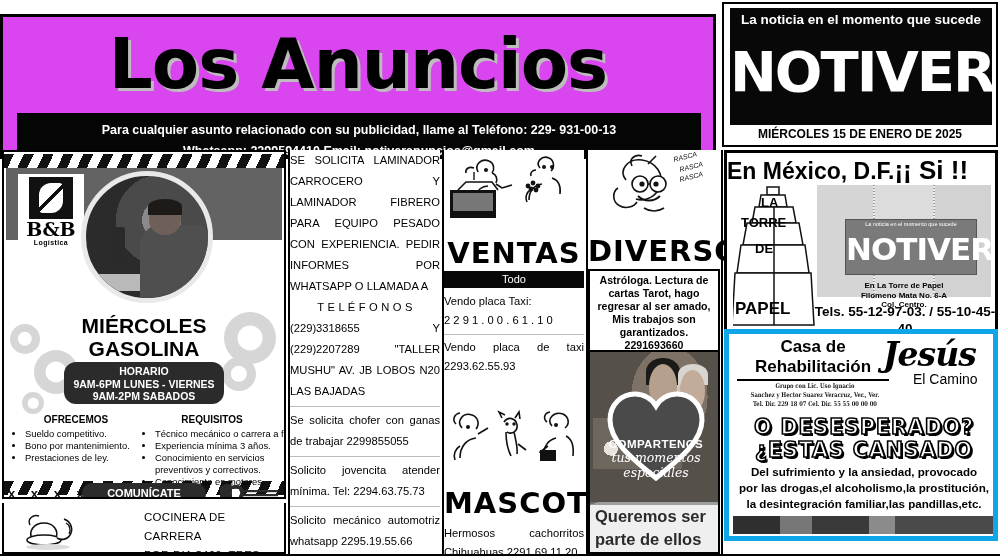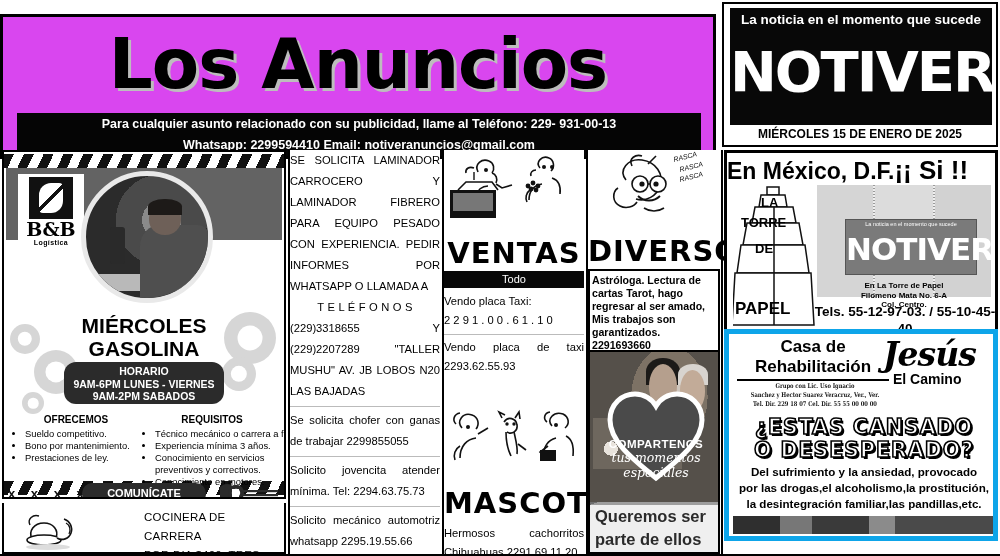--- a/index.html
+++ b/index.html
@@ -7,21 +7,21 @@
   .page{position:relative;width:1000px;height:556px;background:#fff;}
 
   
   .masthead{position:absolute;left:0;top:14px;width:716px;height:145px;border:3px solid #000;box-sizing:border-box;background:#d946ef;}
   .mast-title{position:absolute;left:0;top:6px;width:710px;text-align:center;
     font-family:"DejaVu Sans",sans-serif;font-weight:bold;font-size:69px;letter-spacing:-1px;
     line-height:82px;color:#000;text-shadow:3px 3px 0 #bdbdbd;}
   .mast-bar{position:absolute;left:14px;top:96px;width:684px;height:43px;background:#050505;}
   .mast-bar div{color:#fff;text-align:center;font-weight:bold;font-size:12.5px;line-height:21px;
     font-family:"Liberation Sans",sans-serif;}
-  .mast-bar div:first-child{padding-top:1px;}
+  .mast-bar div:first-child{padding-top:7px;}
 
   
   .notiver-box{position:absolute;left:722px;top:2px;width:276px;height:145px;border:2px solid #000;box-sizing:border-box;background:#fff;}
   .nv-black{position:absolute;left:6px;top:4px;width:262px;height:117px;background:#080808;}
   .nv-tag{position:absolute;left:0;top:4px;width:262px;text-align:center;color:#fff;font-weight:bold;font-size:13.5px;font-family:"Liberation Sans",sans-serif;}
   .nv-word{position:absolute;left:0;top:30px;width:262px;text-align:center;color:#fff;
     font-family:"DejaVu Sans",sans-serif;font-weight:bold;font-size:56px;line-height:68px;letter-spacing:-2px;}
   .nv-date{position:absolute;left:0;top:123px;width:272px;text-align:center;font-weight:bold;font-size:12px;font-family:"Liberation Sans",sans-serif;}
 
   
@@ -80,21 +80,21 @@
   
   .col3{position:absolute;left:444px;top:150px;width:140px;height:404px;background:#fff;}
   .cart{width:140px;height:88px;}
   .sect-word{text-align:center;font-family:"DejaVu Sans",sans-serif;font-weight:bold;font-size:29px;
     letter-spacing:1px;line-height:30px;}
   .blackbar{background:#080808;color:#fff;text-align:center;font-size:11px;line-height:17px;margin:3px 0 4px;}
   .ad{font-size:11.2px;line-height:19px;text-align:justify;}
 
   
   .col4{position:absolute;left:588px;top:150px;width:132px;height:404px;background:#fff;}
-  .boxad{border:2px solid #000;padding:3px 2px;font-weight:bold;font-size:10.6px;line-height:13px;}
+  .boxad{border:2px solid #000;padding:3px 2px;text-align:center;font-weight:bold;font-size:10.6px;line-height:13px;}
   .heartad{position:absolute;left:0;top:200px;width:132px;height:204px;border:2px solid #000;box-sizing:border-box;overflow:hidden;
     background:linear-gradient(160deg,#8e8e8e 0 30%,#6d6d6d 30% 62%,#9d9d9d 62% 100%);}
   .ha-photo{position:absolute;left:0;top:0;width:100%;height:150px;
     background:radial-gradient(ellipse at 62% 30%,#cfc6bd 0 14%,#7d7265 14% 34%,#55504a 34% 100%);}
   .ha-face1{position:absolute;left:46%;top:8%;width:22%;height:30%;background:#b59f8d;border-radius:50%;}
   .ha-hair1{position:absolute;left:44%;top:4%;width:26%;height:18%;background:#1c1a18;border-radius:50% 50% 0 0;}
   .ha-face2{position:absolute;left:70%;top:12%;width:20%;height:28%;background:#c2ab98;border-radius:50%;}
   .ha-hair2{position:absolute;left:69%;top:8%;width:23%;height:14%;background:#d8d4cf;border-radius:50% 50% 0 0;}
   .ha-flowers{position:absolute;left:2%;bottom:22%;width:70%;height:34%;
     background:radial-gradient(circle at 20% 60%,#e8e3dc 0 9%,transparent 9%),
@@ -126,21 +126,21 @@
   .torre-tel{position:absolute;left:86px;top:150px;width:184px;text-align:center;font-weight:bold;font-size:13.5px;line-height:17px;}
 
   .casa{position:absolute;left:724px;top:329px;width:274px;height:212px;border:5px solid #0ea5e9;box-sizing:border-box;background:#fff;overflow:hidden;}
   .casa-h{position:absolute;left:4px;top:3px;width:160px;text-align:center;font-weight:bold;font-size:17px;line-height:20px;}
   .casa-rule{position:absolute;left:8px;top:45px;width:152px;border-top:2px solid #000;}
   .casa-fine{position:absolute;left:6px;top:48px;width:160px;text-align:center;
     font-family:"DejaVu Serif",serif;font-weight:bold;font-size:5.2px;line-height:7px;color:#1a1a1a;
     transform:scaleY(1.25);transform-origin:top center;filter:blur(.25px);}
   .jesus{position:absolute;right:4px;top:4px;width:106px;height:60px;}
   .jesus-w{font-family:"DejaVu Serif",serif;font-weight:bold;font-style:italic;font-size:33px;line-height:34px;letter-spacing:-1px;}
-  .jesus-s{font-weight:bold;font-size:14px;line-height:15px;margin-left:10px;}
+  .jesus-s{font-weight:normal;font-size:14px;line-height:15px;margin-left:30px;}
   .estas{position:absolute;left:2px;top:82px;width:266px;text-align:center;
     font-family:"DejaVu Sans",sans-serif;font-weight:bold;font-size:20.5px;line-height:23px;letter-spacing:1px;
     color:#fff;-webkit-text-stroke:1.6px #000;text-shadow:2px 2px 0 #000;}
   .estas span{display:block;}
   .casa-body{position:absolute;left:2px;top:130px;width:266px;text-align:center;font-weight:bold;font-size:11.6px;line-height:16px;}
   .casa-photo{position:absolute;left:4px;bottom:2px;width:262px;height:18px;
     background:linear-gradient(90deg,#2f2f2f 0 18%,#777 18% 30%,#3a3a3a 30% 52%,#8b8b8b 52% 62%,#4a4a4a 62% 100%);}
 
   .vr1{left:288px;} .vr2{left:442px;} .vr3{left:586px;} .vr4{left:721px;}
   .botline{position:absolute;left:0;top:554px;width:1000px;border-top:2px solid #000;}
@@ -445,22 +445,22 @@
       <div>Sanchez y Hector Suarez Veracruz, Ver., Ver.</div>
       <div>Tel. Dir. 229 18 07 Cel. Dir. 55 55 00 00 00</div>
     </div>
 
     <div class="jesus">
       <div class="jesus-w">Jesús</div>
       <div class="jesus-s">El Camino</div>
     </div>
 
     <div class="estas">
+      <span>O DESESPERADO?</span>
       <span>¿ESTAS CANSADO</span>
-      <span>O DESESPERADO?</span>
     </div>
 
     <div class="casa-body">
       <div>Del sufrimiento y la ansiedad, provocado</div>
       <div>por las drogas,el alcoholismo,la prostitución,</div>
       <div>la desintegración familiar,las pandillas,etc.</div>
     </div>
     <div class="casa-photo"></div>
   </div>
 

